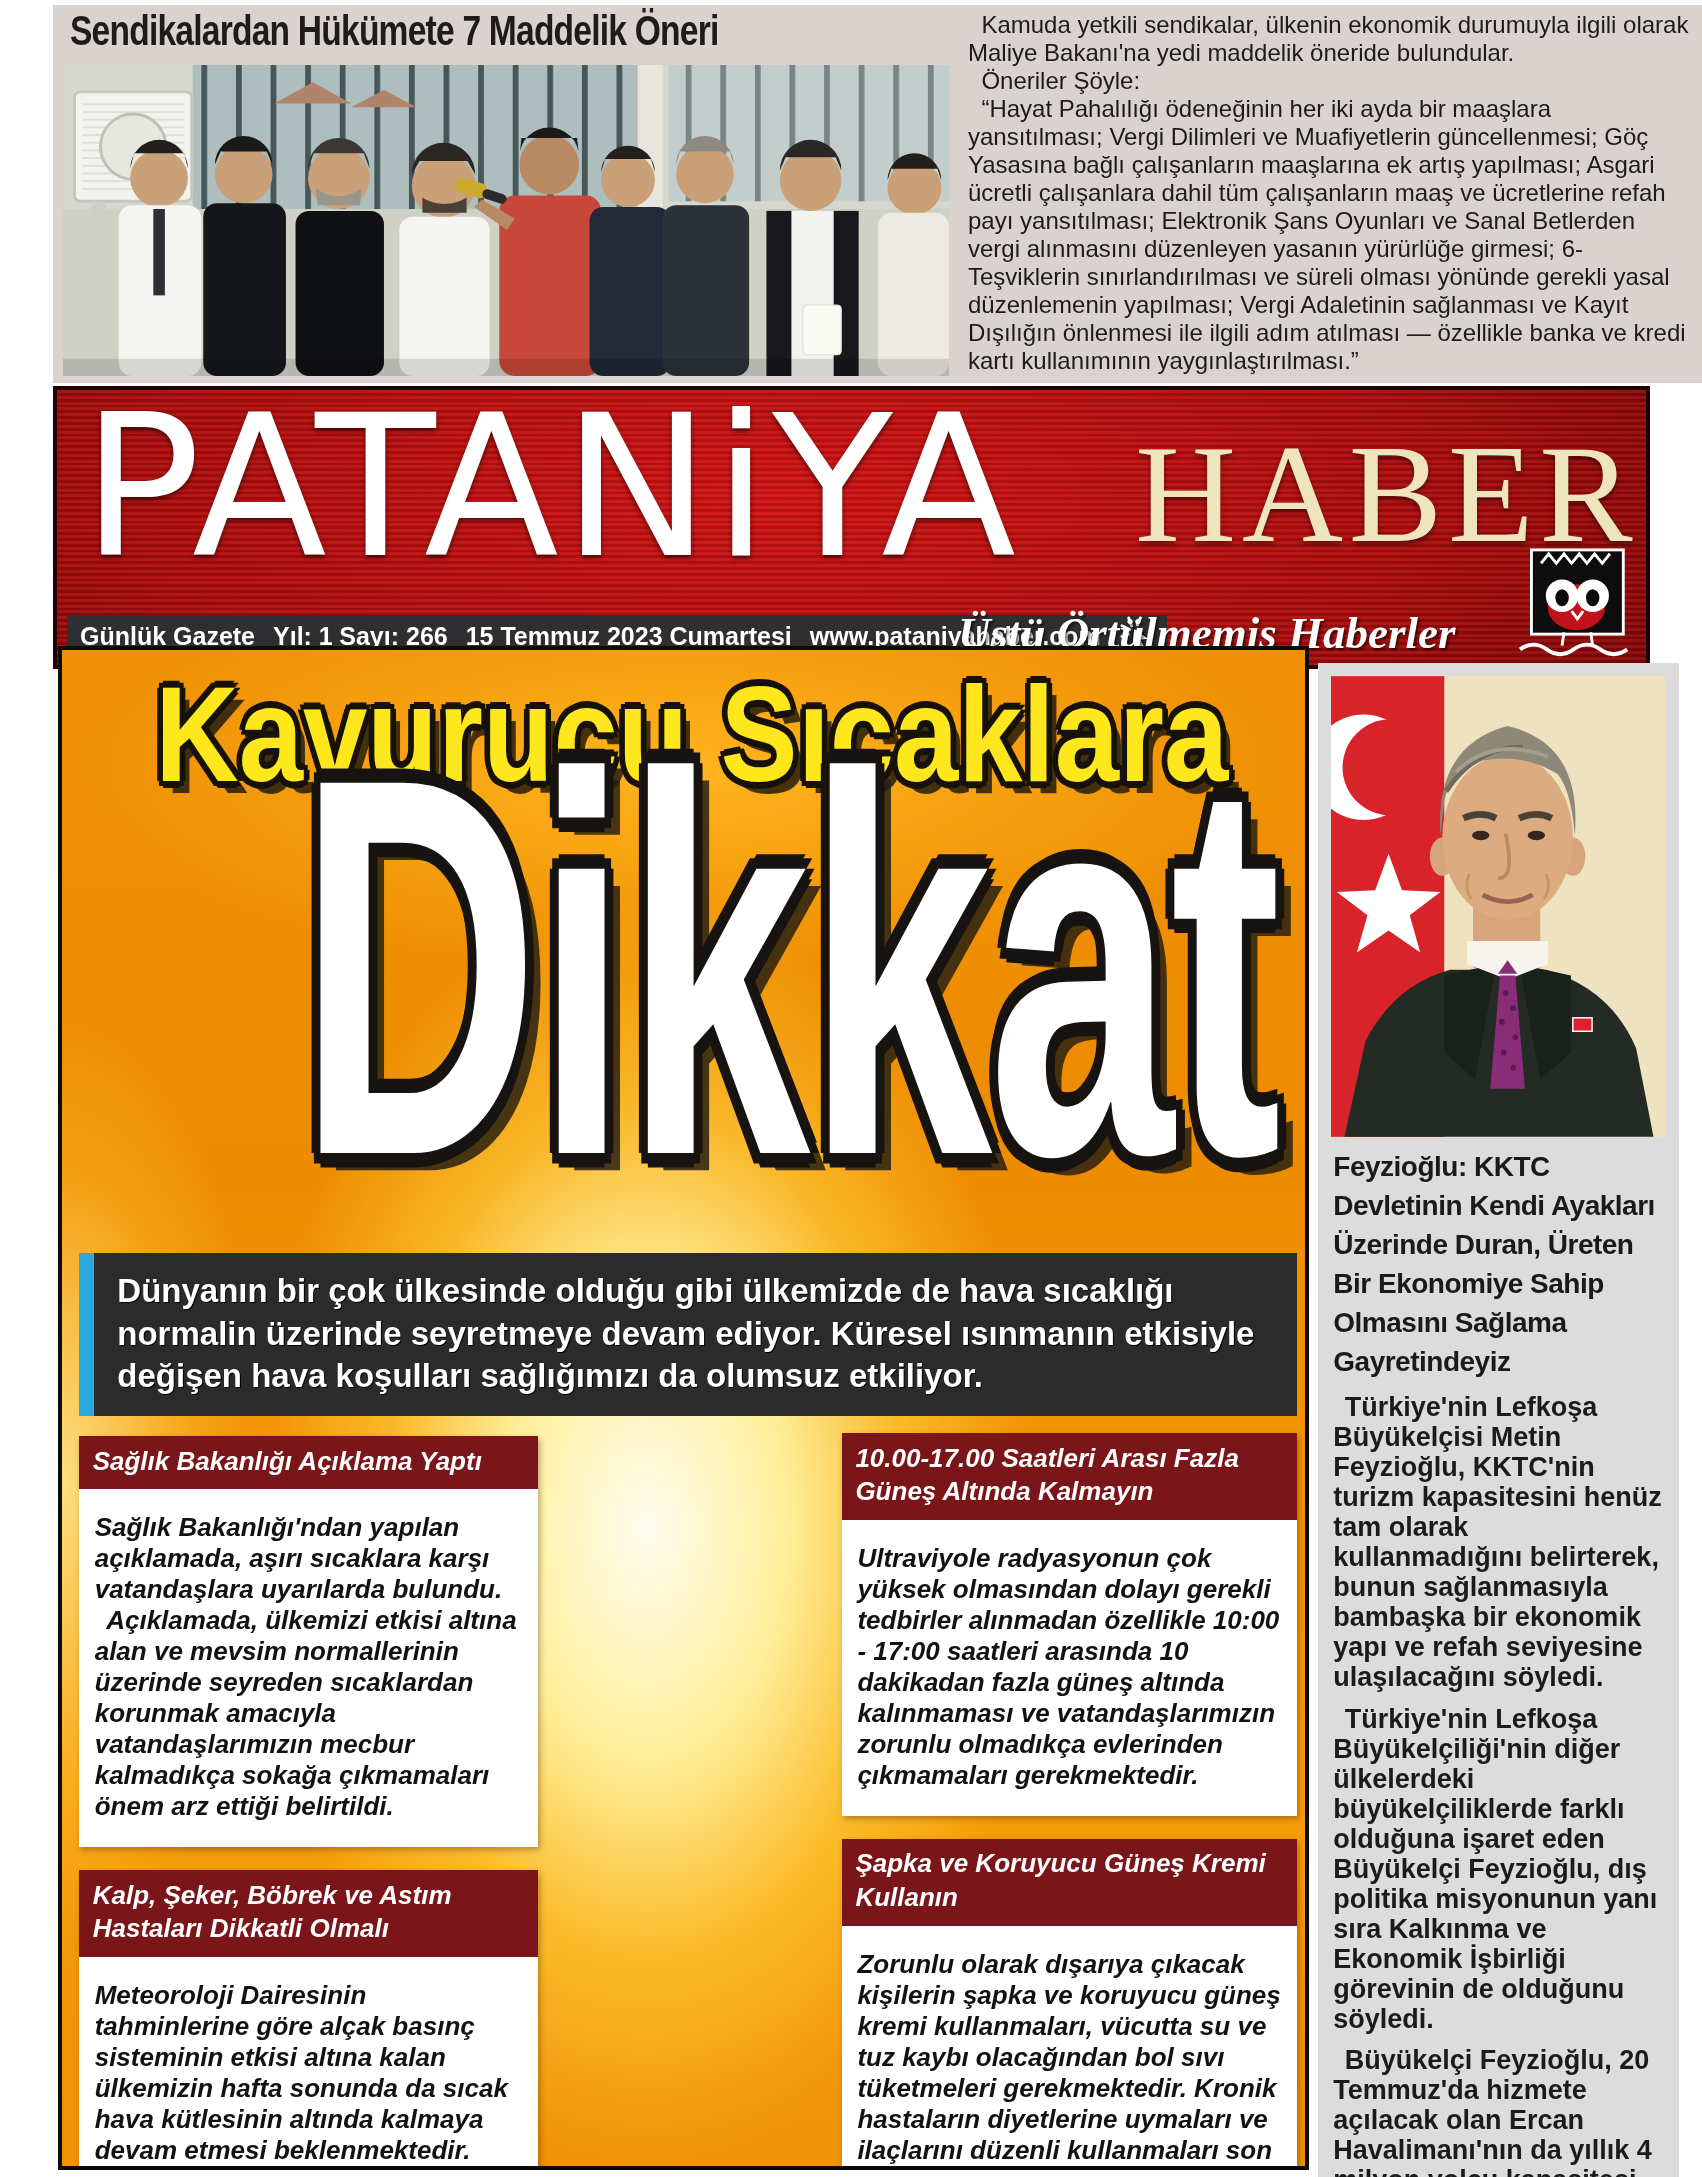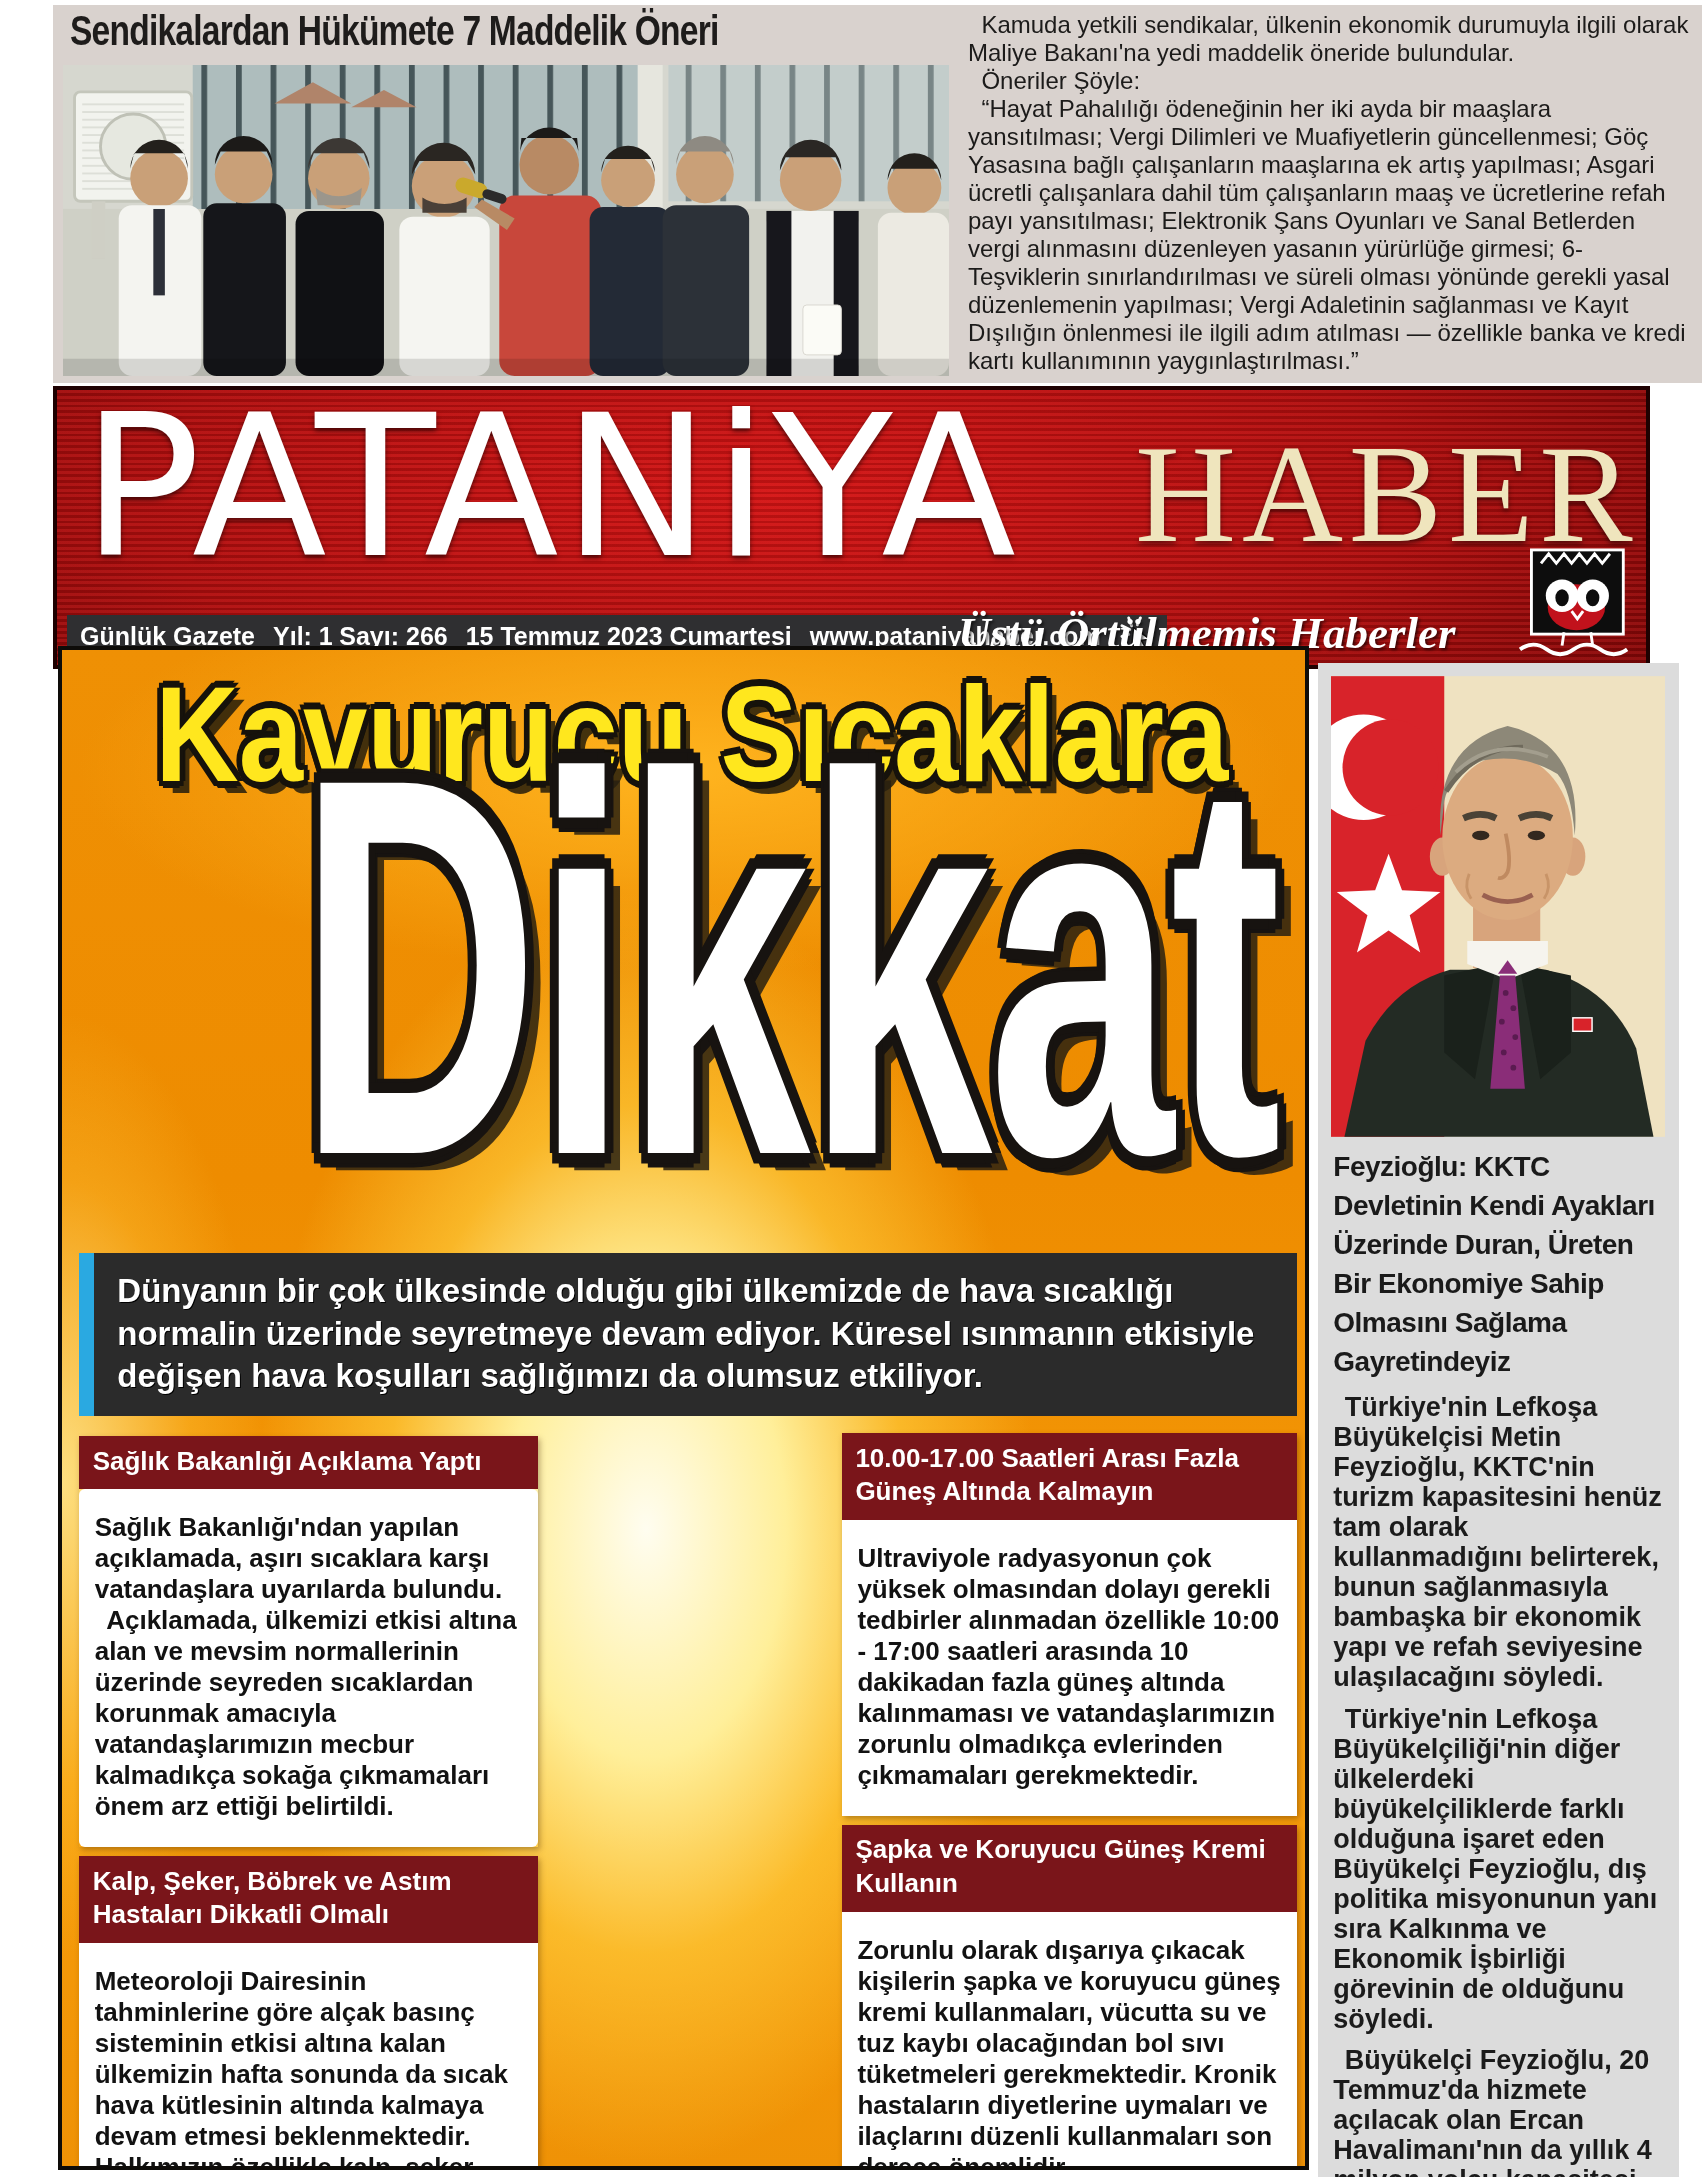--- a/index.html
+++ b/index.html
@@ -57,28 +57,28 @@
           text-shadow:-10.6px -10.6px 0 #171310,10.6px -10.6px 0 #171310,-10.6px 10.6px 0 #171310,10.6px 10.6px 0 #171310,
                       -14.4px 0 0 #171310,14.4px 0 0 #171310,0 -14.4px 0 #171310,0 14.4px 0 #171310,
                       25px 17.3px 0 rgba(40,32,16,.85);}
   .standfirst{position:absolute;left:17.3px;top:603px;width:1218px;box-sizing:border-box;
               background:#2b2b2b;border-left:15.4px solid #2aa9e1;padding:17.3px 23px 19px;
               color:#fff;font-size:33px;font-weight:bold;line-height:1.28;
               text-shadow:1px 1px 0 #000;}
   .col{position:absolute;width:459px;}
   .col-left{left:17.3px;top:786px;}
   .col-mid{left:780px;top:783px;width:455px;}
-  .news-box{margin-bottom:9px;box-shadow:1.9px 2.9px 5.8px rgba(60,30,0,.35);}
+  .news-box{margin-bottom:23px;box-shadow:1.9px 2.9px 5.8px rgba(60,30,0,.35);font-style:italic;}
   .box-header{background:#7a151a;color:#ffffff;font-weight:bold;font-size:26px;line-height:1.3;
               padding:8.6px 13.4px 10.6px;}
   .box-body{background:#ffffff;color:#121212;font-weight:bold;font-size:26px;line-height:31px;
             padding:23px 15.4px 25px;}
   .box-body p{margin:0;}
   .box-body p + p{text-indent:11.5px;}
-  .minh-a{min-height:231px;border-radius:6px;} .minh-b{min-height:219px;}
+  .minh-a{min-height:231px;} .minh-b{min-height:219px;}
   .minh-c{min-height:206px;} .minh-d{min-height:206px;}
 
   
   .side-panel{position:absolute;left:1318px;top:663px;width:361px;height:1515px;background:#dcdcdc;
               box-sizing:border-box;padding:13.4px 13.4px 0;}
   .portrait{width:334px;height:461px;overflow:hidden;}
   .side-headline{margin:9.6px 1.9px 0;color:#1a1a1a;font-size:28px;line-height:39px;font-weight:bold;
                  letter-spacing:-0.5px;}
   .side-panel p{margin:11.5px 1.9px 0;color:#1b1b1b;font-size:27px;line-height:30px;font-weight:bold;
                 text-indent:11.5px;}

